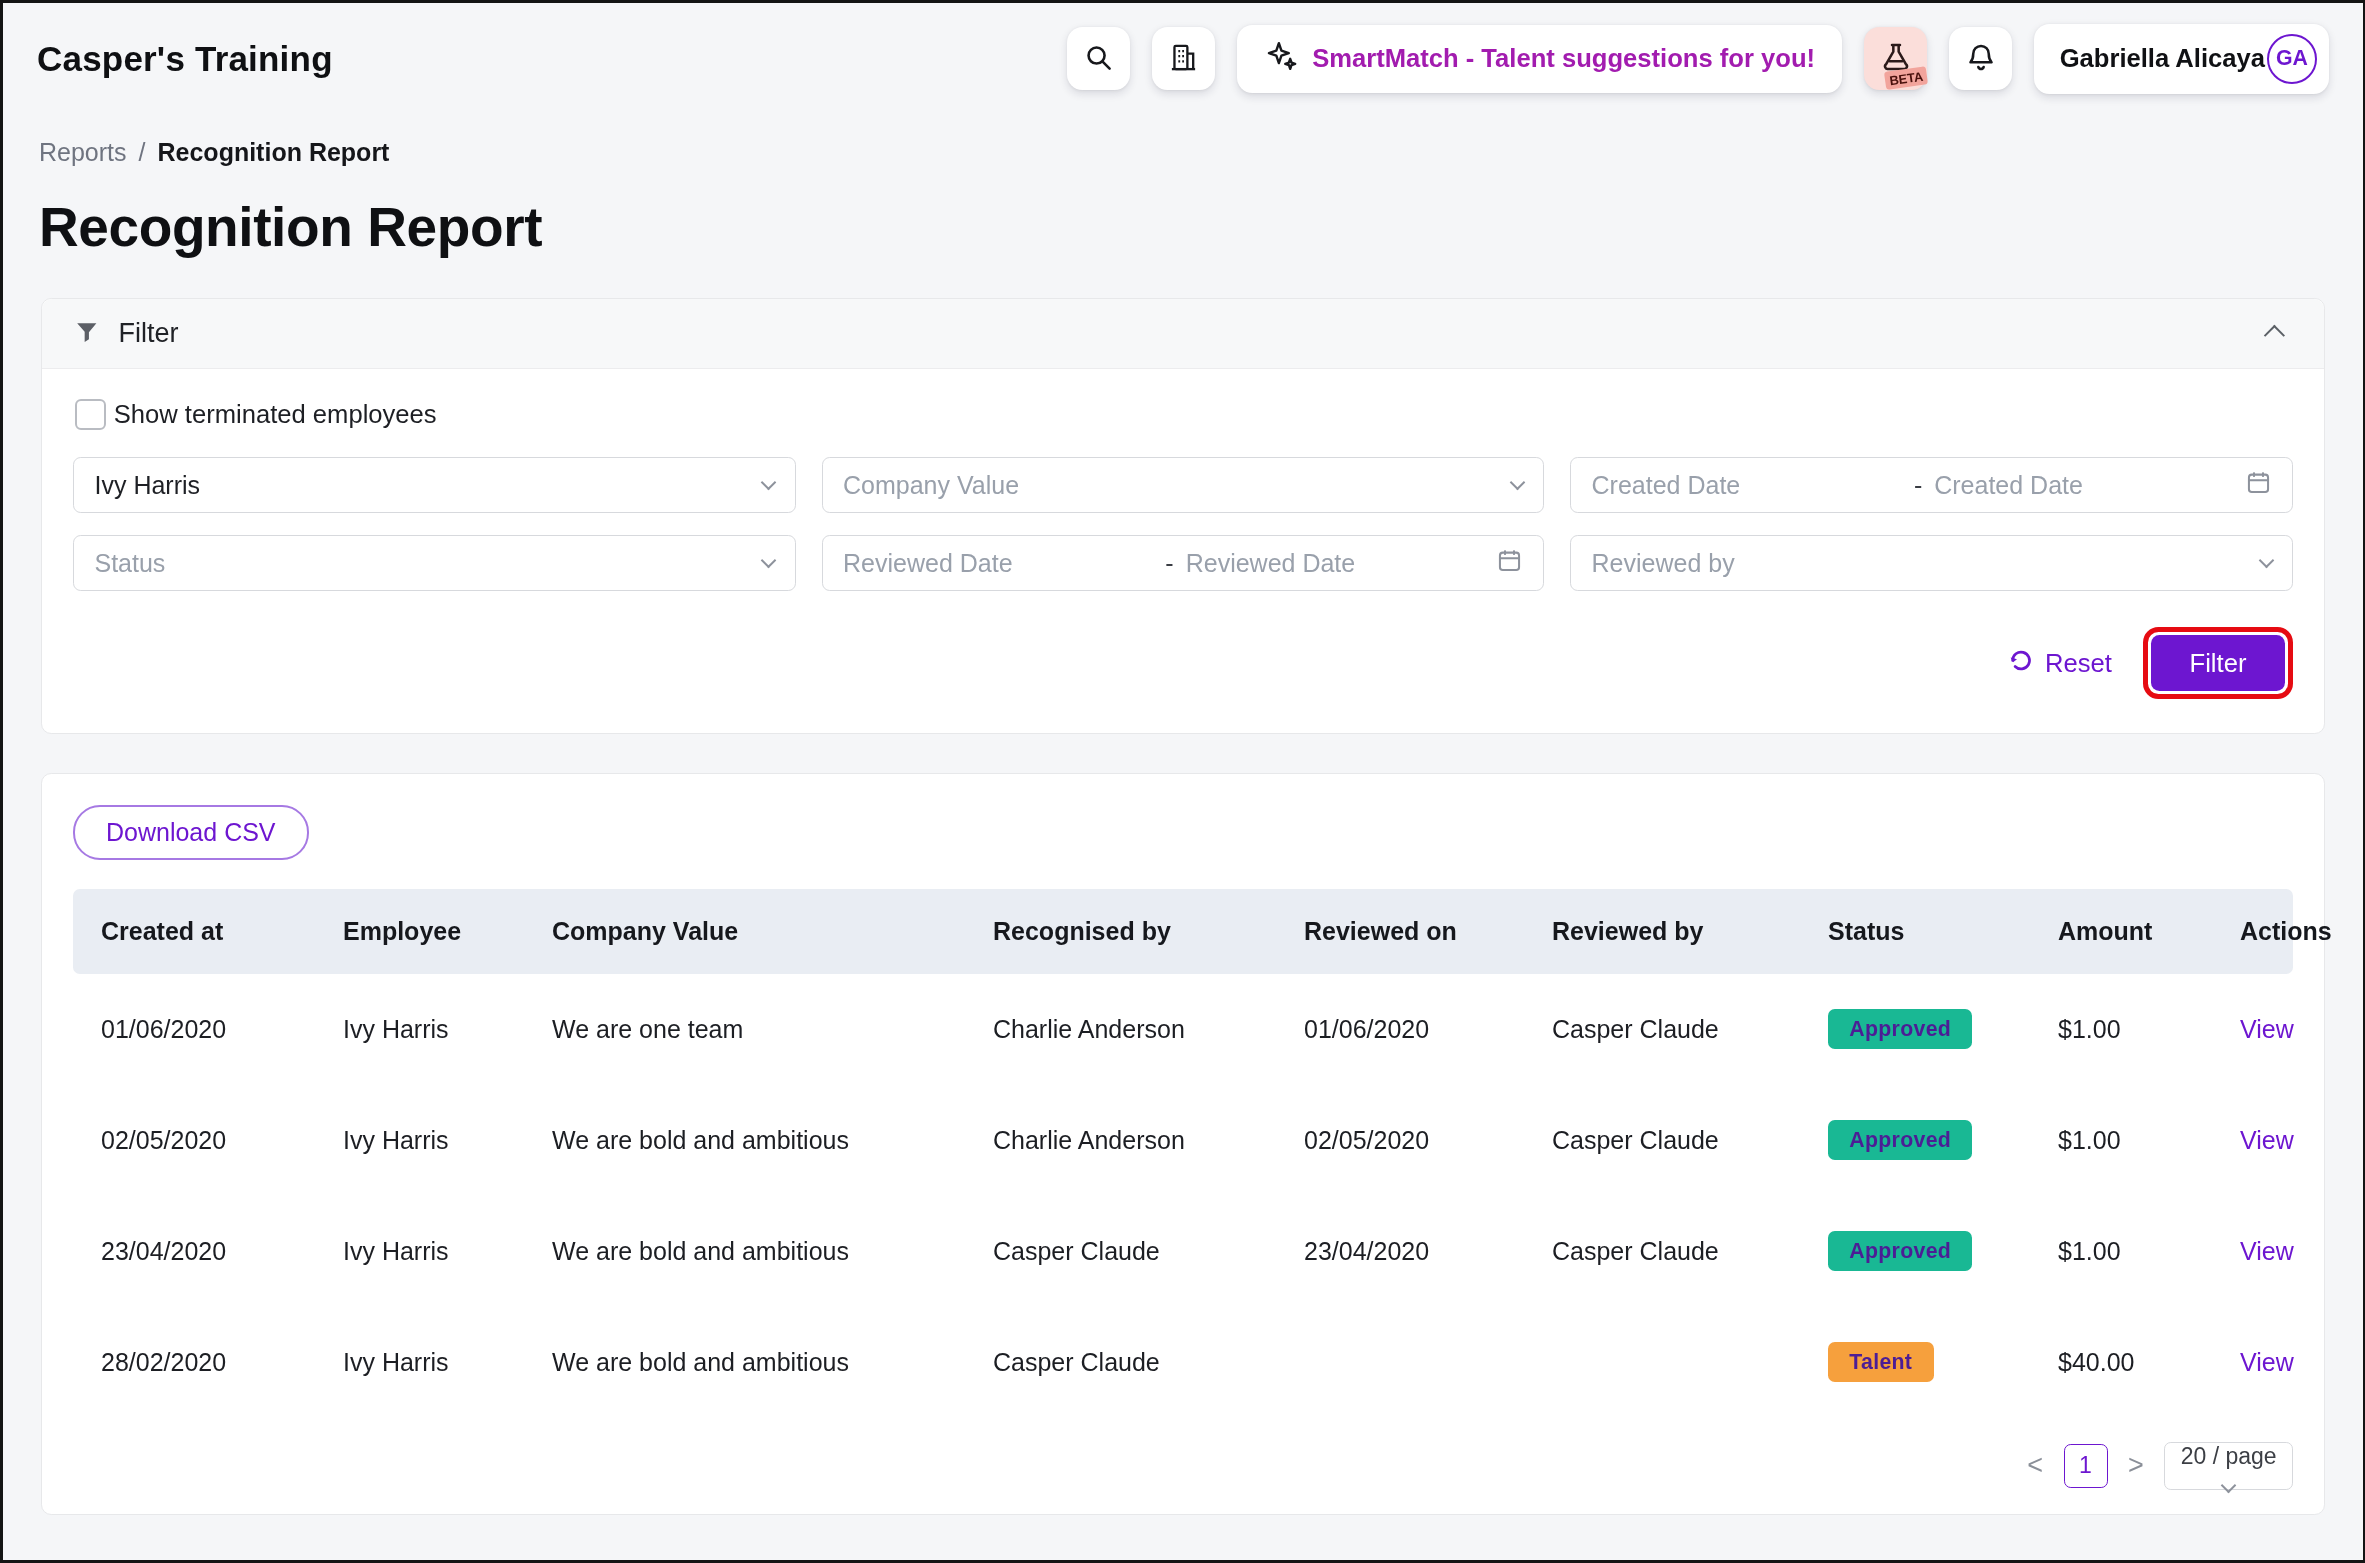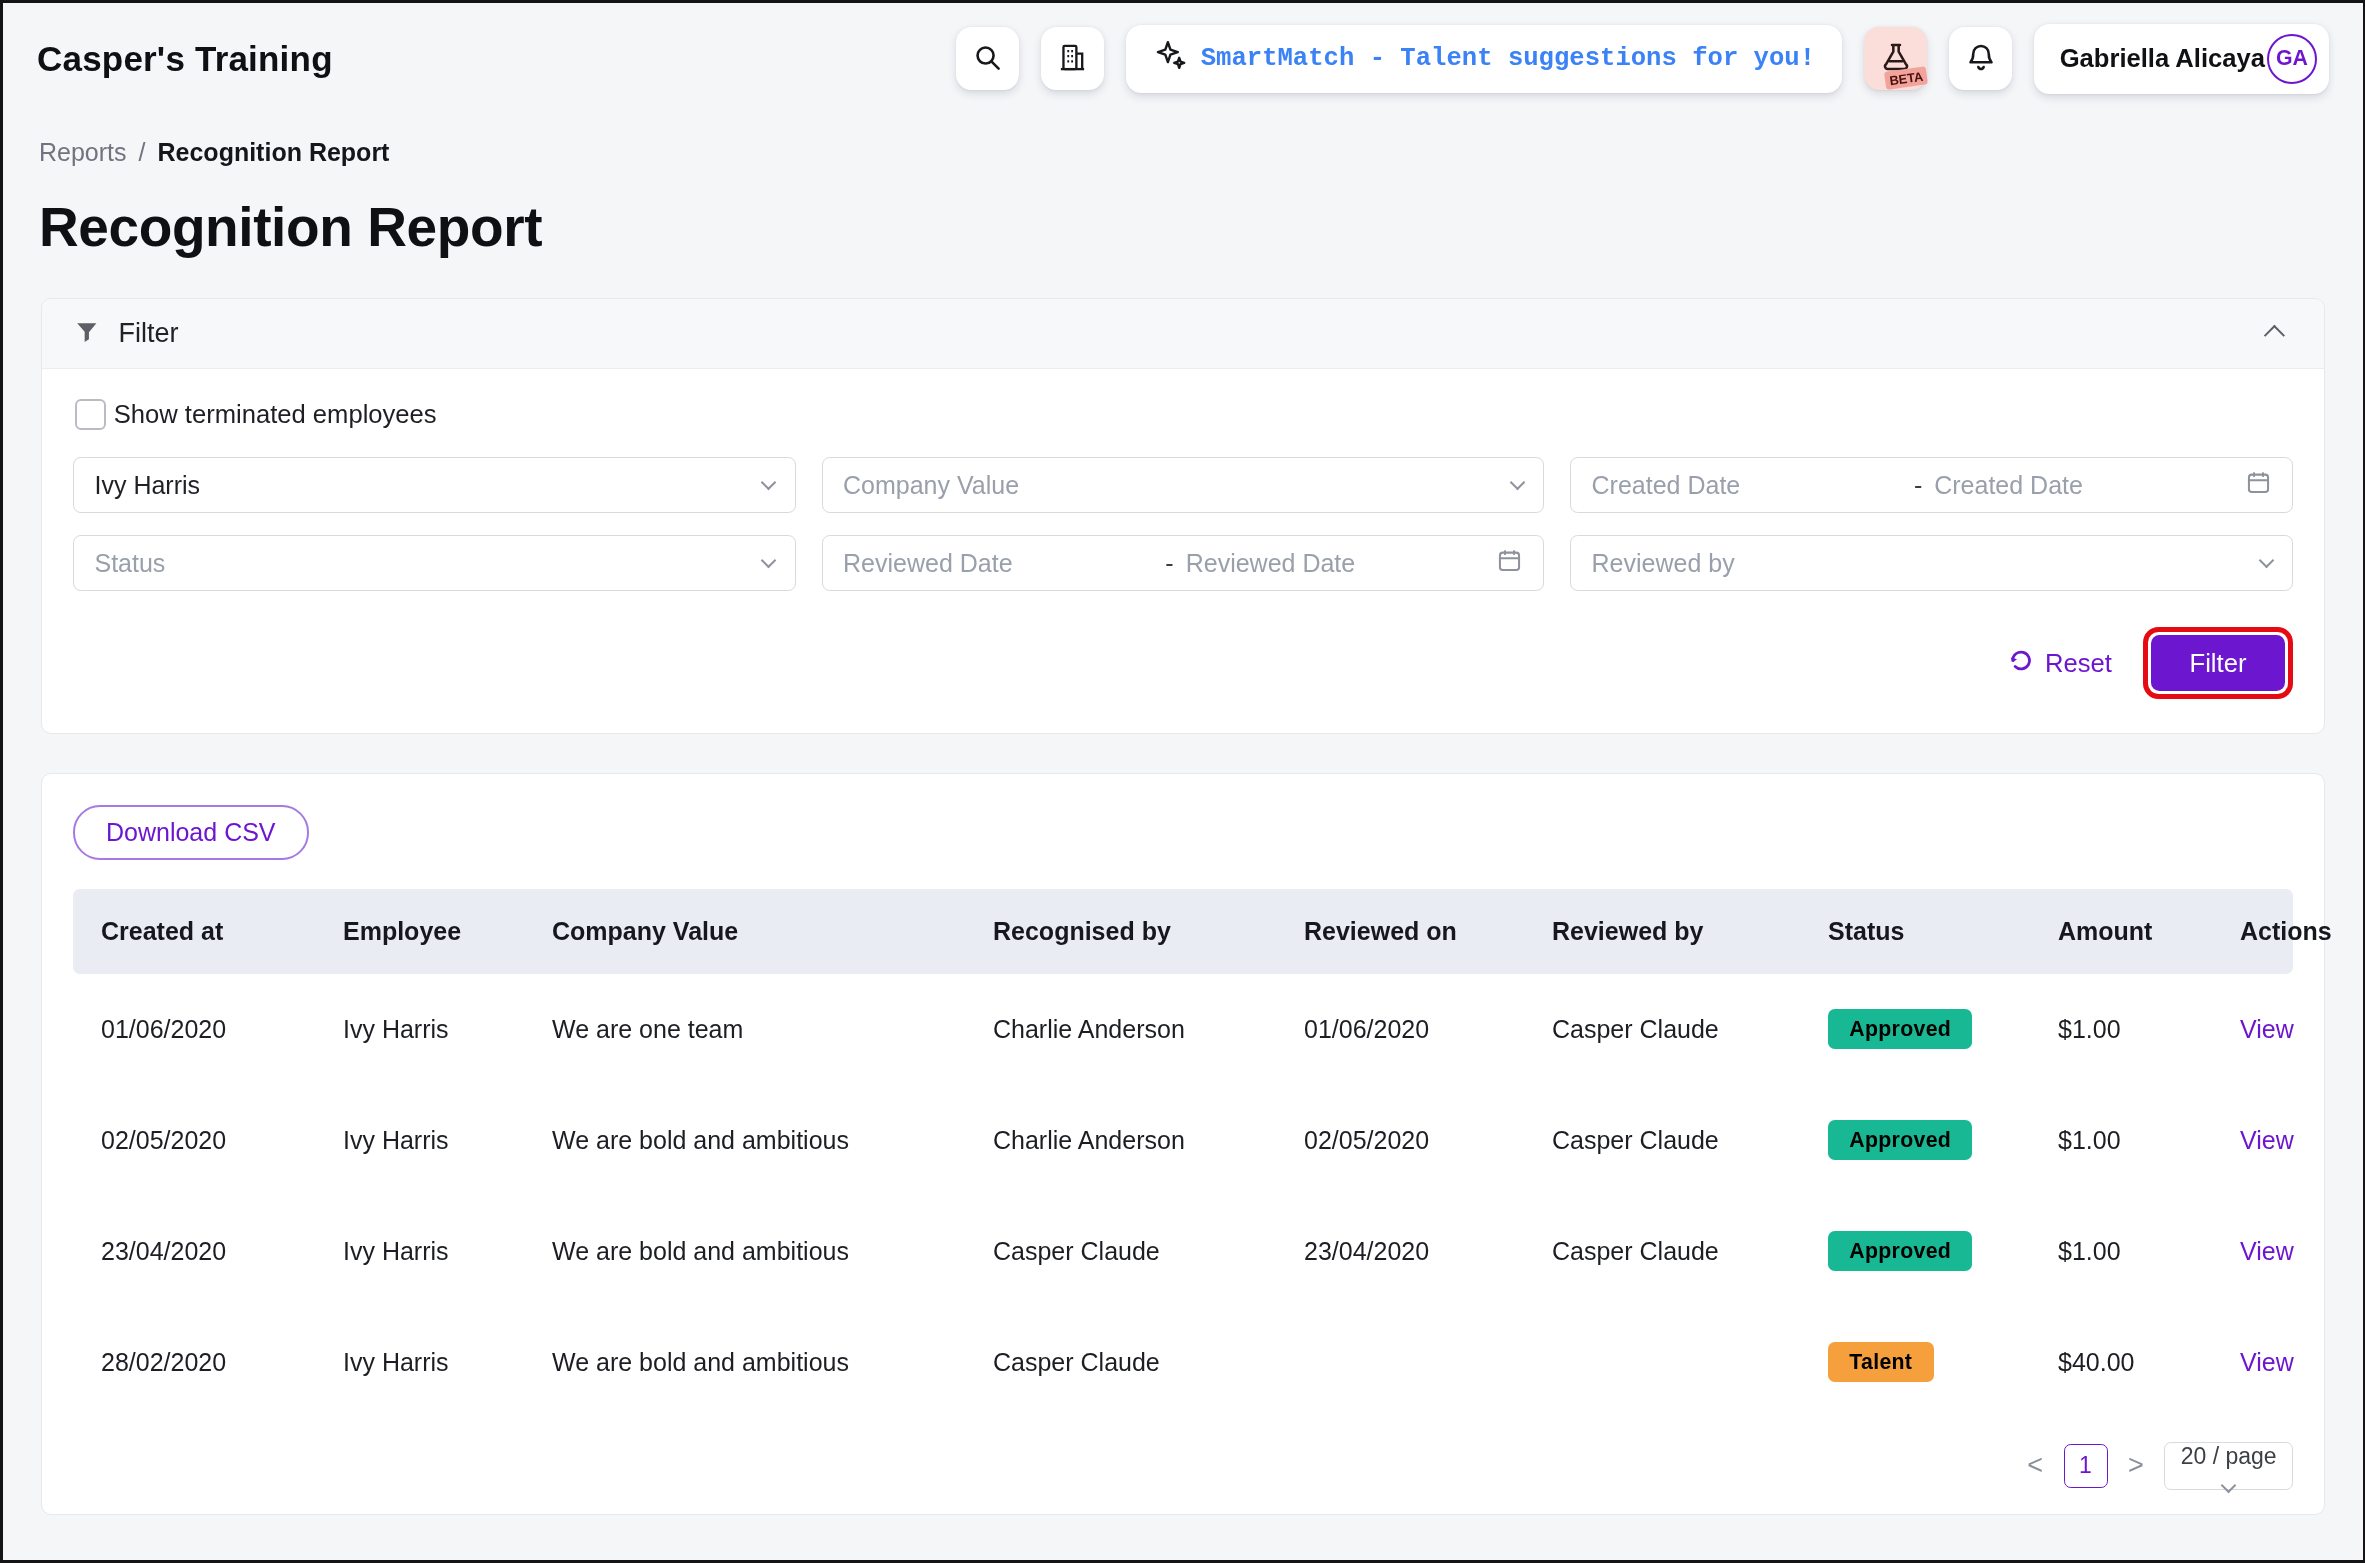--- a/index.html
+++ b/index.html
@@ -23,21 +23,21 @@
   }
   .icon-btn.flask-btn { background: #fbdeda; }
   .beta-tag {
     position: absolute; right: 0px; bottom: 2.6px; background: #f2a49c; color: #49100c;
     font-size: 12.8px; font-weight: 700; padding: 1.7px 4.3px; border-radius: 3.4px; transform: rotate(-8deg);
   }
   .smartmatch-btn {
     height: 68px; border-radius: 15.4px; background: #fff; border: none; cursor: pointer;
     display: flex; align-items: center; gap: 13.7px; padding: 0 27px;
     box-shadow: 0 3.4px 8.5px rgba(25,25,55,.12), 0 0.9px 2.6px rgba(0,0,0,.06);
-    font-family: Liberation Mono, monospace; font-size: 25.6px; font-weight: 700; color: #3b82f6;
+    font-family: Liberation Sans, sans-serif; font-size: 25.6px; font-weight: 700; color: #a21caf;
   }
   .profile-btn {
     height: 70px; border-radius: 15.4px; background: #fff; border: none; cursor: pointer;
     display: flex; align-items: center; gap: 2px; padding: 0 12px 0 25.6px;
     box-shadow: 0 3.4px 8.5px rgba(25,25,55,.12), 0 0.9px 2.6px rgba(0,0,0,.06);
     font-family: inherit; font-size: 25.6px; font-weight: 700; color: #101114;
   }
   .avatar {
     width: 50px; height: 50px; border-radius: 50%; border: 2.6px solid #6d16d0; color: #6d16d0;
     display: flex; align-items: center; justify-content: center; font-size: 21.3px; font-weight: 700; background: #fff;
@@ -83,21 +83,21 @@
   
   .table-card { padding: 31px 31px 24px 31px; margin-bottom: 10.2px; }
   .download-btn { height: 55px; padding: 0 31px; background: #fff; border: 2.1px solid #a679e3; color: #6d16d0;
     border-radius: 27px; font-family: inherit; font-size: 25px; cursor: pointer; }
   table.report { width: 100%; margin-top: 29px; border-collapse: separate; border-spacing: 0; table-layout: fixed; }
   .report th { background: #e9edf3; height: 85px; font-size: 25px; font-weight: 700; color: #16181d;
     text-align: left; padding: 0 6.8px 0 28px; white-space: nowrap; overflow: visible; }
   .report th:first-child { border-radius: 6.8px 0 0 6.8px; }
   .report th:last-child { border-radius: 0 6.8px 6.8px 0; }
   .report td { height: 111px; font-size: 25px; color: #1c1e23; padding: 0 6.8px 0 28px; white-space: nowrap; overflow: visible; }
-  .badge { display: inline-block; padding: 7.7px 21.3px; border-radius: 6.8px; color: #000000; font-size: 21.3px; font-weight: 700; letter-spacing: 0.3px; }
+  .badge { display: inline-block; padding: 7.7px 21.3px; border-radius: 6.8px; color: #4c1d95; font-size: 21.3px; font-weight: 700; letter-spacing: 0.3px; }
   .badge.approved { background: #19b894; }
   .badge.pending { background: #f6a03d; }
   .view-link { color: #6d16d0; text-decoration: none; cursor: pointer; }
 
   .pagination { display: flex; justify-content: flex-end; align-items: center; gap: 20.5px; margin-top: 24px; }
   .page-arrow { background: none; border: none; font-family: inherit; font-size: 27px; color: #8a8f98; cursor: pointer; line-height: 1; }
   .page-num { width: 44px; height: 44px; border: 1.7px solid #6d16d0; color: #6d16d0; border-radius: 6.8px;
     display: flex; align-items: center; justify-content: center; font-size: 23px; background: #fff; cursor: pointer; }
   .page-size { height: 48px; border: 1.3px solid #d7d9dd; border-radius: 6.8px; background: #fff; padding: 0 15.4px;
     display: flex; align-items: center; gap: 15.4px; font-size: 23px; color: #3c3f45; cursor: pointer; flex-direction: column; }

